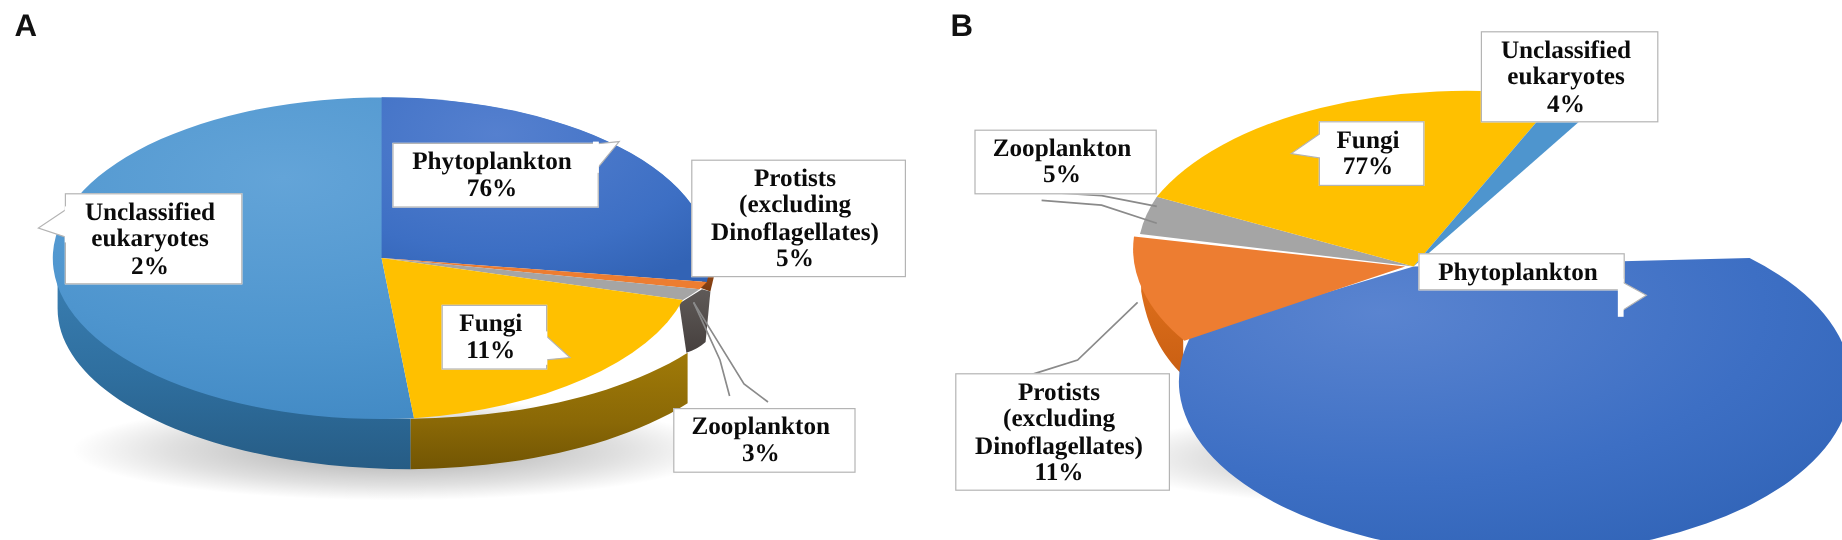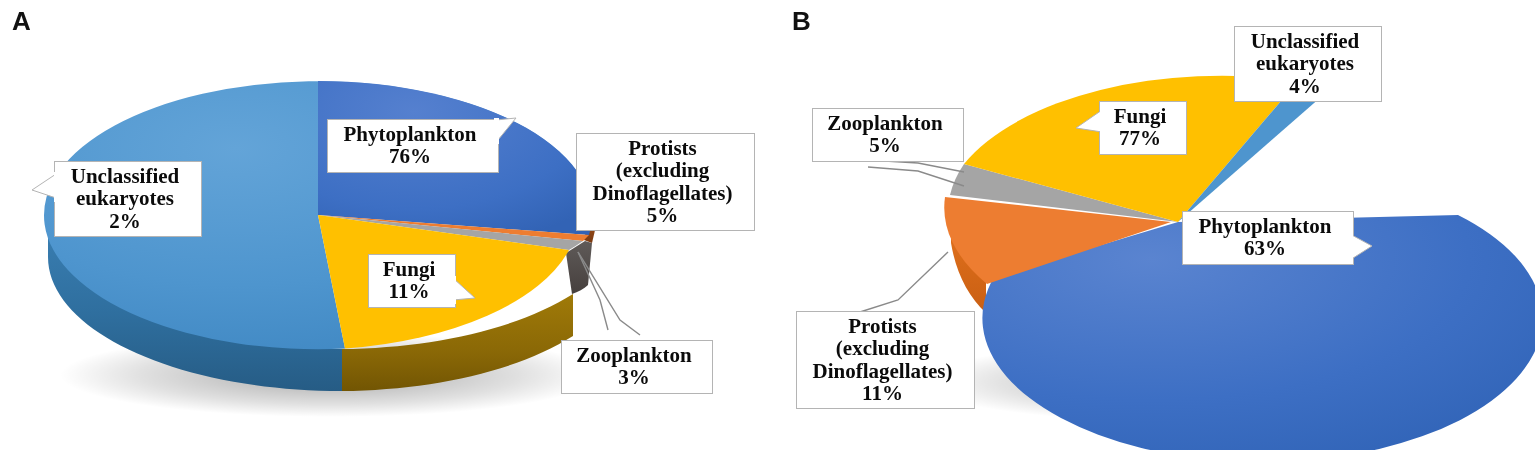--- a/index.html
+++ b/index.html
@@ -209,19 +209,18 @@
 
   <div class="callout" id="b-pro" style="left:28px;top:311px;width:179px;font-size:21px;">
     <span>Protists</span><br>
     <span>(excluding</span><br>
     <span>Dinoflagellates)</span>
     <span class="pct">11%</span>
   </div>
 
   <div class="callout" id="b-phy" style="left:414px;top:211px;width:172px;font-size:21px;">
     <span>Phytoplankton</span>
-    <span class="pct">63%</span>
   </div>
   <svg class="tail" style="left:580px;top:232px;" width="28" height="34">
     <path d="M 2,2 L 24,14 L 2,28 Z" fill="#ffffff" stroke="#b4b4b4" stroke-width="1"></path>
     <rect x="0" y="0" width="5" height="32" fill="#ffffff"></rect>
   </svg>
 </div>
 
 </body></html>

